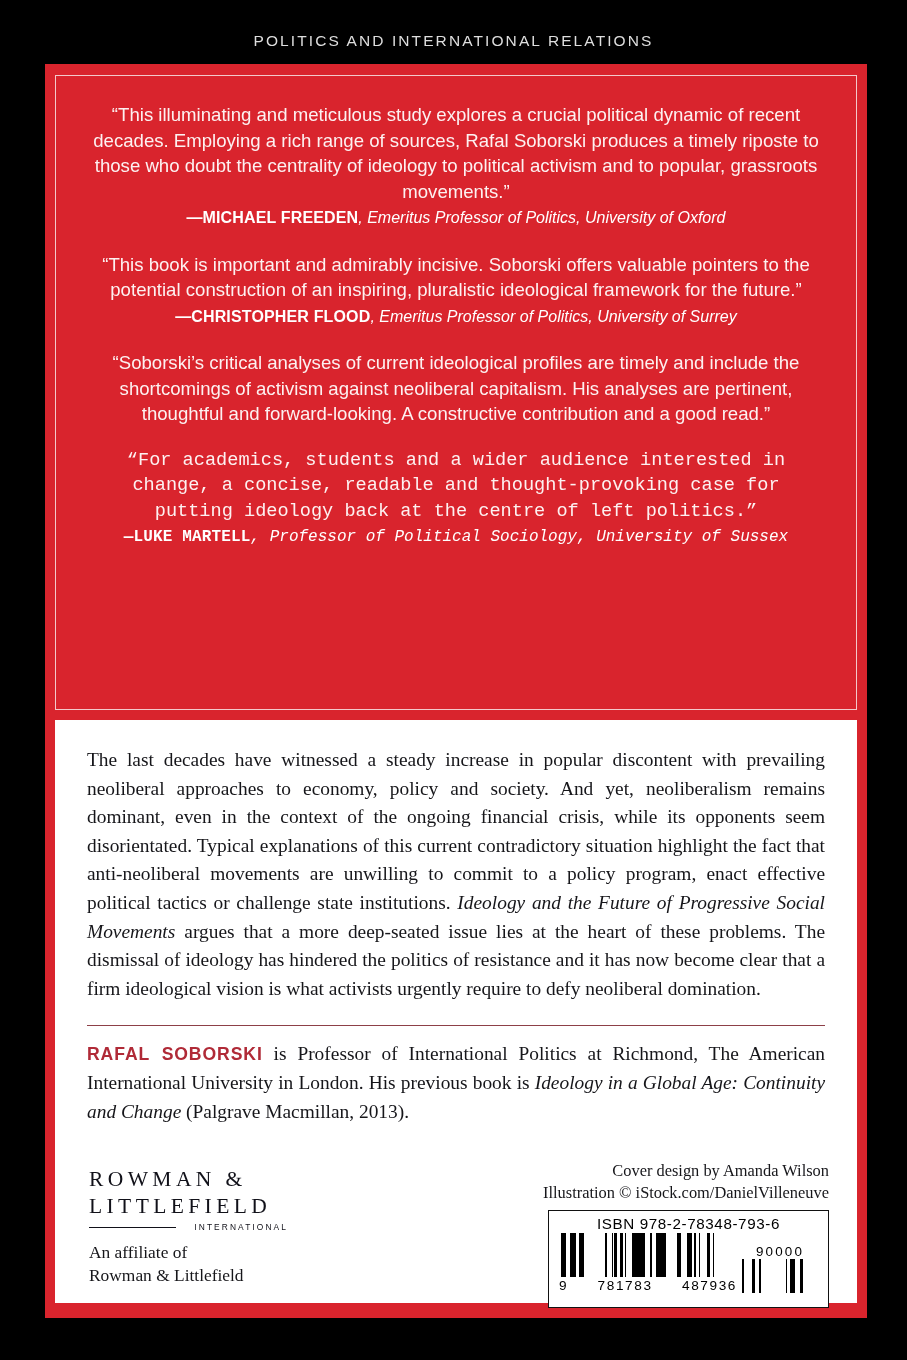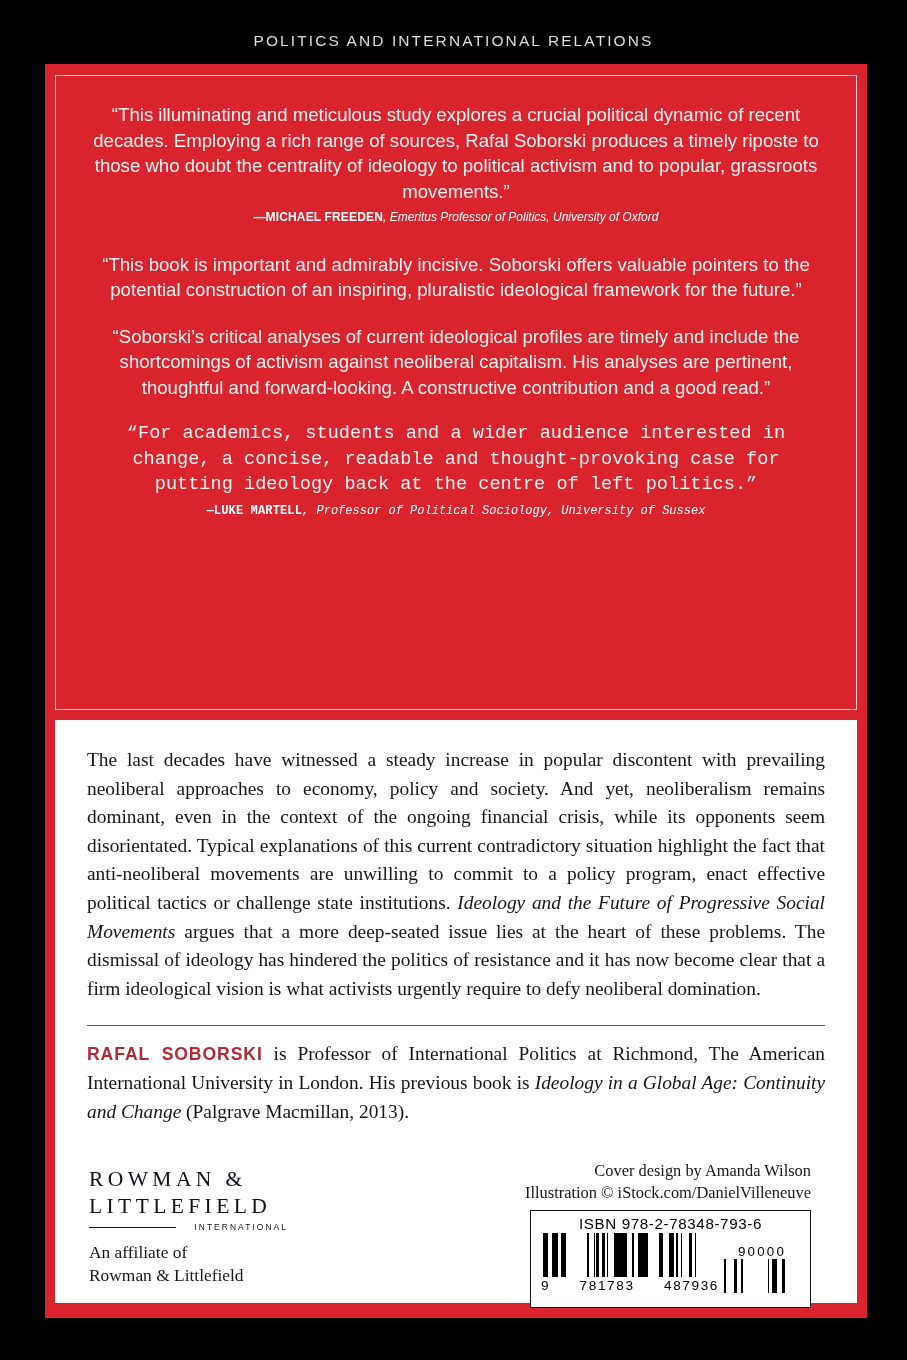--- a/index.html
+++ b/index.html
@@ -71,21 +71,21 @@
 
   .quote-text {
     font-size: 18.6px;
     line-height: 25.5px;
     font-weight: 300;
     color: #fdf1f1;
     padding: 0 6px;
   }
 
   .quote-attrib {
-    font-size: 12px;
+    font-size: 16px;
     line-height: 25.5px;
     margin-top: 1px;
     color: #ffffff;
   }
   .quote-attrib .dash { font-weight: 700; }
   .quote-attrib .who {
     font-weight: 700;
     letter-spacing: 0.15px;
   }
   .quote-attrib .role {
@@ -141,21 +141,21 @@
     color: #b02a37;
     font-size: 17.6px;
     letter-spacing: 0.9px;
   }
   .bio i { font-style: italic; }
 
   
   .bottom {
     position: absolute;
     left: 32px;
-    right: 46px;
+    right: 28px;
     top: 440px;
     height: 140px;
   }
 
   .publisher {
     position: absolute;
     left: 2px;
     top: 6px;
     width: 330px;
   }
@@ -269,20 +269,21 @@
   <div class="red-frame">
 
     <div class="quote-panel">
       <div class="quotes" id="quotes-container">
           <div class="quote-block">
             <div class="quote-text">“This illuminating and meticulous study explores a crucial political dynamic of recent decades. Employing a rich range of sources, Rafal Soborski produces a timely riposte to those who doubt the centrality of ideology to political activism and to popular, grassroots movements.”</div>
             <div class="quote-attrib"><span class="dash">—</span><span class="who">MICHAEL FREEDEN</span><span class="role">, Emeritus Professor of Politics, University of Oxford</span></div>
           </div>
           <div class="quote-block">
             <div class="quote-text">“This book is important and admirably incisive. Soborski offers valuable pointers to the potential construction of an inspiring, pluralistic ideological framework for the future.”</div>
+            <div class="quote-attrib"><span class="dash">—</span><span class="who">CHRISTOPHER FLOOD</span><span class="role">, Emeritus Professor of Politics, University of Surrey</span></div>
           </div>
           <div class="quote-block">
             <div class="quote-text">“Soborski’s critical analyses of current ideological profiles are timely and include the shortcomings of activism against neoliberal capitalism. His analyses are pertinent, thoughtful and forward-looking. A constructive contribution and a good read.”</div>
           </div>
           <div class="quote-block">
             <div class="quote-text">“For academics, students and a wider audience interested in change, a concise, readable and thought-provoking case for putting ideology back at the centre of left politics.”</div>
             <div class="quote-attrib"><span class="dash">—</span><span class="who">LUKE MARTELL</span><span class="role">, Professor of Political Sociology, University of Sussex</span></div>
           </div>
         </div>
     </div>

